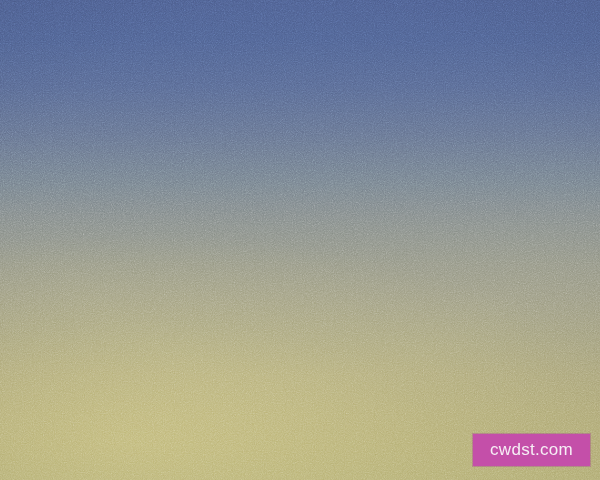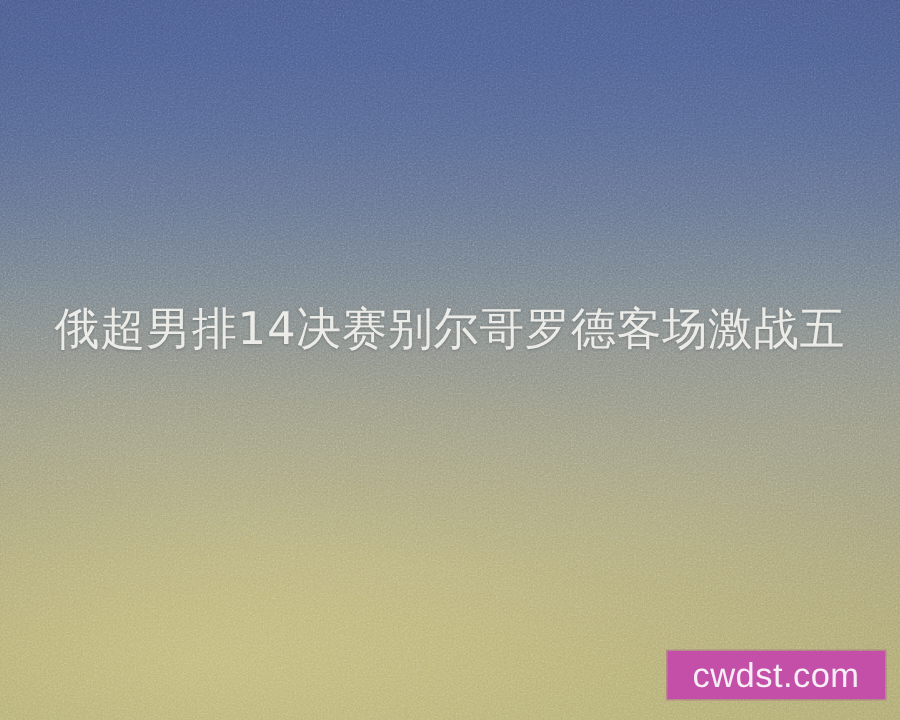--- a/index.html
+++ b/index.html
@@ -98,21 +98,21 @@
   #headline .hl-line { display: block; white-space: nowrap; }
   #headline .hl-line.l2 { }
 
   
   #watermark {
     position: absolute;
     right: 10px;
     bottom: 14px;
     background: #c44fa9;
     color: #f6eef5;
-    font-size: 23px;
+    font-size: 17px;
     line-height: 32px;
     height: 32px;
     padding: 0 17px;
     letter-spacing: 0.3px;
     font-family: "Liberation Sans", "DejaVu Sans", sans-serif;
     box-shadow: 0 0 0 1px rgba(160,60,140,0.35);
     white-space: nowrap;
   }
 </style>
 </head>
@@ -141,18 +141,17 @@
         <feColorMatrix type="matrix" values="0 0 0 0 0.45
                   0 0 0 0 0.45
                   0 0 0 0 0.42
                   0 0 0 0.22 0"></feColorMatrix>
       </filter>
       <rect width="604" height="484" filter="url(#grainB)"></rect>
     </svg>
   </div>
 
   <div id="headline">
-    <span class="hl-line l1">俄超男排14决赛别尔哥罗德客场激战五</span>
   </div>
 
   <div id="watermark">cwdst.com</div>
 
 </div>
 
 </body></html>

